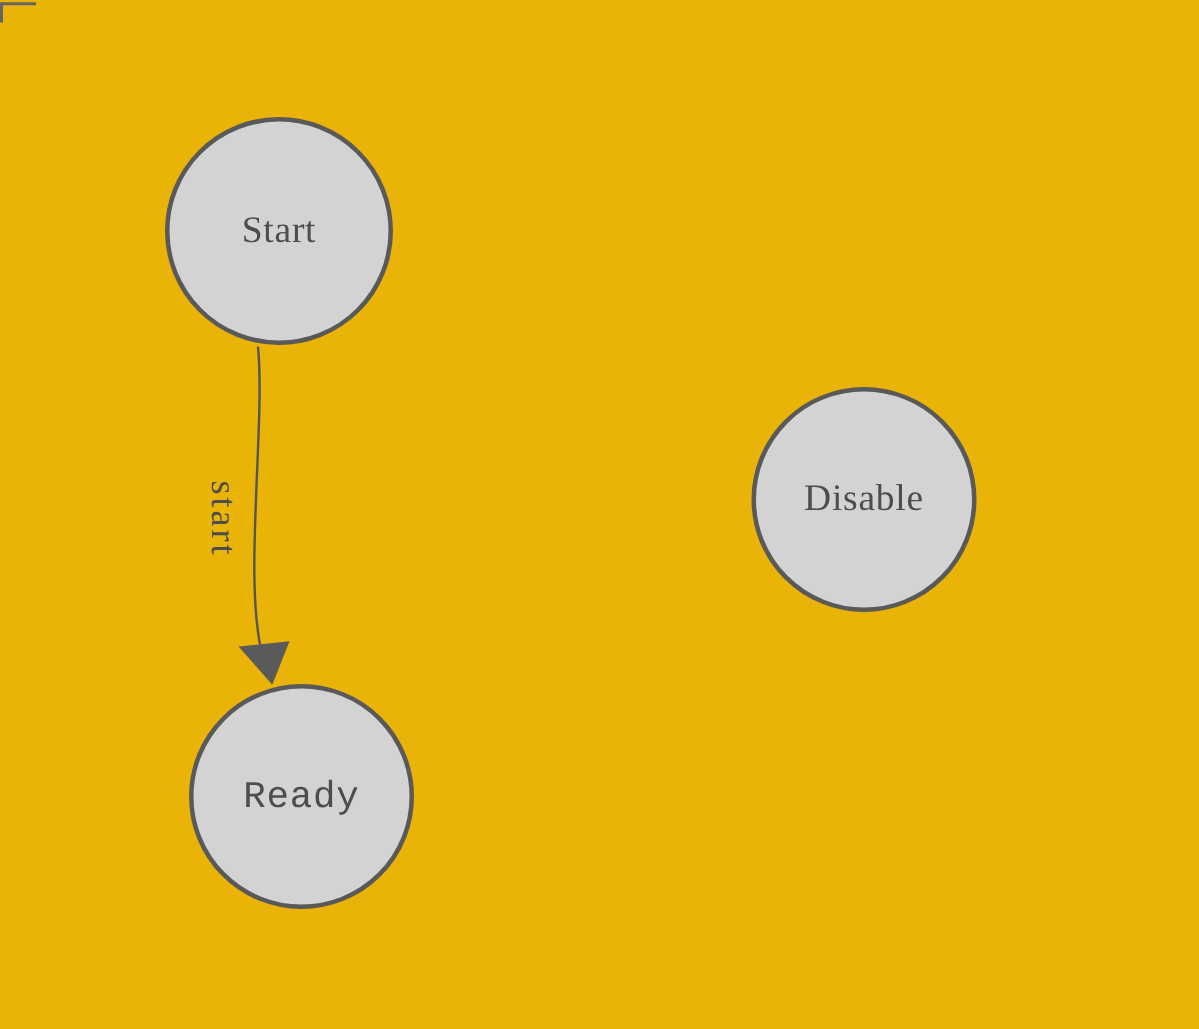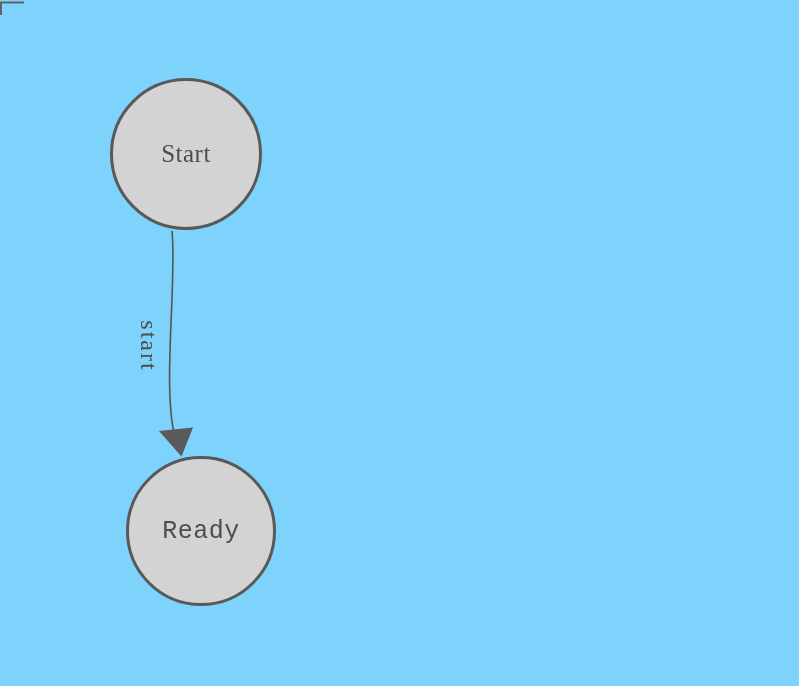--- a/index.html
+++ b/index.html
@@ -4,21 +4,21 @@
 <style>
   html, body {
     margin: 0;
     padding: 0;
     background: #ffffff;
   }
   .canvas {
     position: relative;
     width: 799px;
     height: 686px;
-    background: #7dd3fc;
+    background: #eab308;
     overflow: hidden;
     font-family: "Liberation Serif", "DejaVu Serif", serif;
   }
   .edge-layer {
     position: absolute;
     left: 0;
     top: 0;
     width: 799px;
     height: 686px;
     display: block;
@@ -89,16 +89,19 @@
   </svg>
 
   <div class="state-node node-start">
     <span class="node-label">Start</span>
   </div>
 
   <div class="state-node node-ready">
     <span class="node-label">Ready</span>
   </div>
 
+  <div class="state-node node-disable">
+    <span class="node-label">Disable</span>
+  </div>
 
   <div class="edge-label">start</div>
 
 </div>
 
 </body></html>

